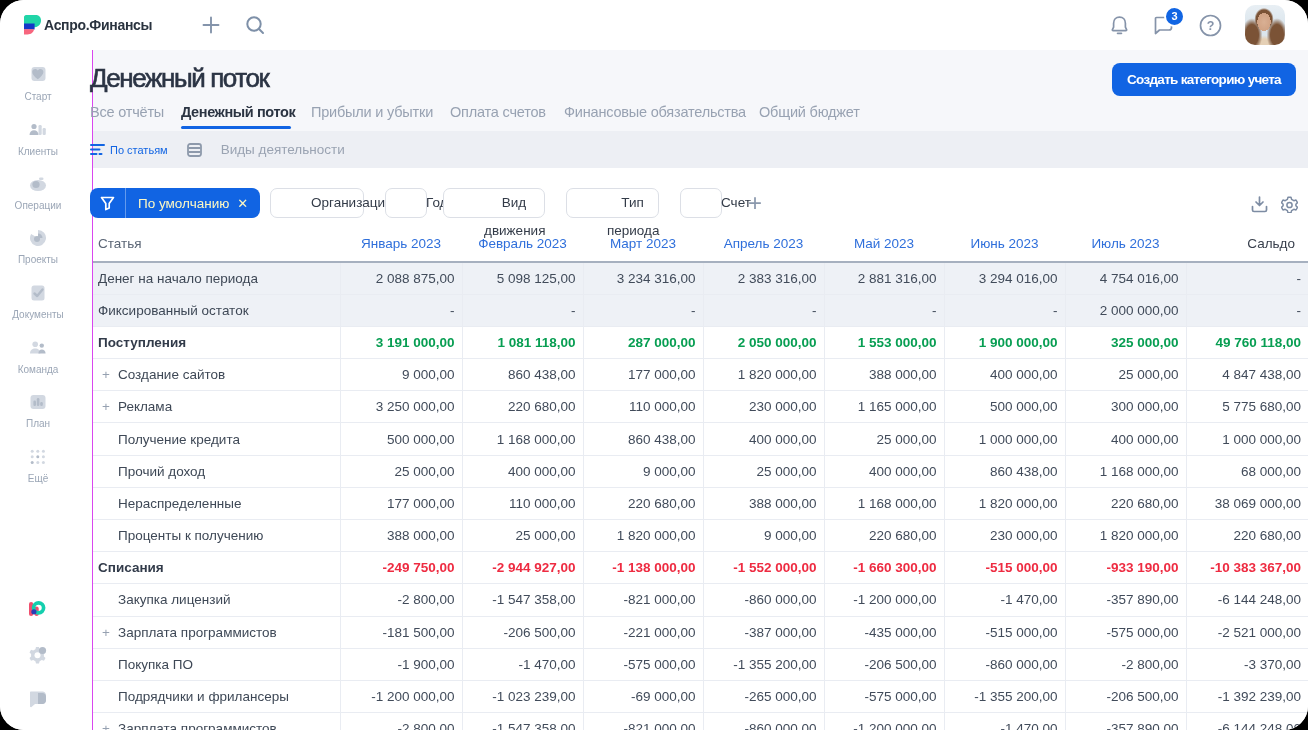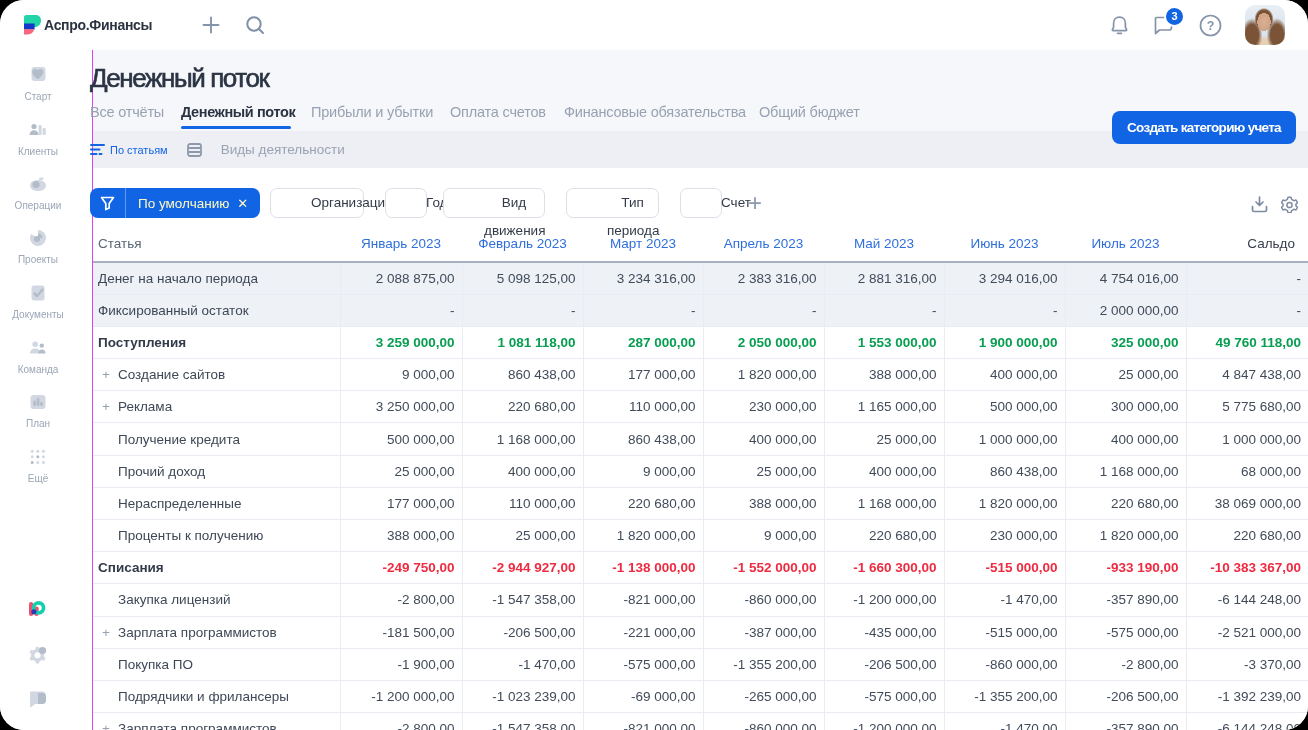--- a/index.html
+++ b/index.html
@@ -157,21 +157,21 @@
 <path d="M4 1.5 L15.5 1.5 C17.4 1.5 19 3.1 19 5 L19 10.5 C19 12.4 17.4 14 15.5 14 L8 14 L4.5 17 C3.9 17.5 3 17.1 3 16.3 L3 2.5 C3 1.9 3.4 1.5 4 1.5 Z" fill="#d2d8e1"></path>
 <path d="M11 3 L15.5 3 C17.4 3 19 4.6 19 6.5 L19 10.5 C19 12.4 17.4 14 15.5 14 L11 14 Z" fill="#b3bcc9"></path>
         </svg></div>
     </div>
 
 <div class="main">
  <div class="phead"></div>
  <div class="band"></div>
 </div>
 <div class="title" style="z-index:6;">Денежный поток</div>
-<div class="btn" style="z-index:6;margin-top:48px;">Создать категорию учета</div>
+<div class="btn" style="z-index:6;">Создать категорию учета</div>
 <div style="position:absolute;left:0;top:104px;z-index:6;font-size:14.5px;color:#98a2b2;white-space:nowrap;letter-spacing:-.2px;">
  <span style="position:absolute;left:90px;">Все отчёты</span>
       <span style="position:absolute;left:181px;color:#2b3442;font-weight:700;letter-spacing:-.4px;">Денежный поток</span>
       <span style="position:absolute;left:311px;">Прибыли и убытки</span>
       <span style="position:absolute;left:450px;">Оплата счетов</span>
       <span style="position:absolute;left:564px;">Финансовые обязательства</span>
       <span style="position:absolute;left:759px;">Общий бюджет</span>
 </div>
 <div class="underline" style="z-index:6;"></div>
 <div style="position:absolute;left:90px;top:131px;height:37px;z-index:6;display:flex;align-items:center;">
@@ -254,21 +254,21 @@
             <td>-</td>
             <td>-</td>
             <td>-</td>
             <td>-</td>
             <td>-</td>
             <td>2 000 000,00</td>
             <td>-</td>
           </tr>
 <tr class="green">
             <td class="c0"><span class="lblb">Поступления</span></td>
-            <td>3 259 000,00</td>
+            <td>3 191 000,00</td>
             <td>1 081 118,00</td>
             <td>287 000,00</td>
             <td>2 050 000,00</td>
             <td>1 553 000,00</td>
             <td>1 900 000,00</td>
             <td>325 000,00</td>
             <td>49 760 118,00</td>
           </tr>
 <tr class="">
             <td class="c0"><span class="plus">+</span><span class="lbl2">Создание сайтов</span></td>

